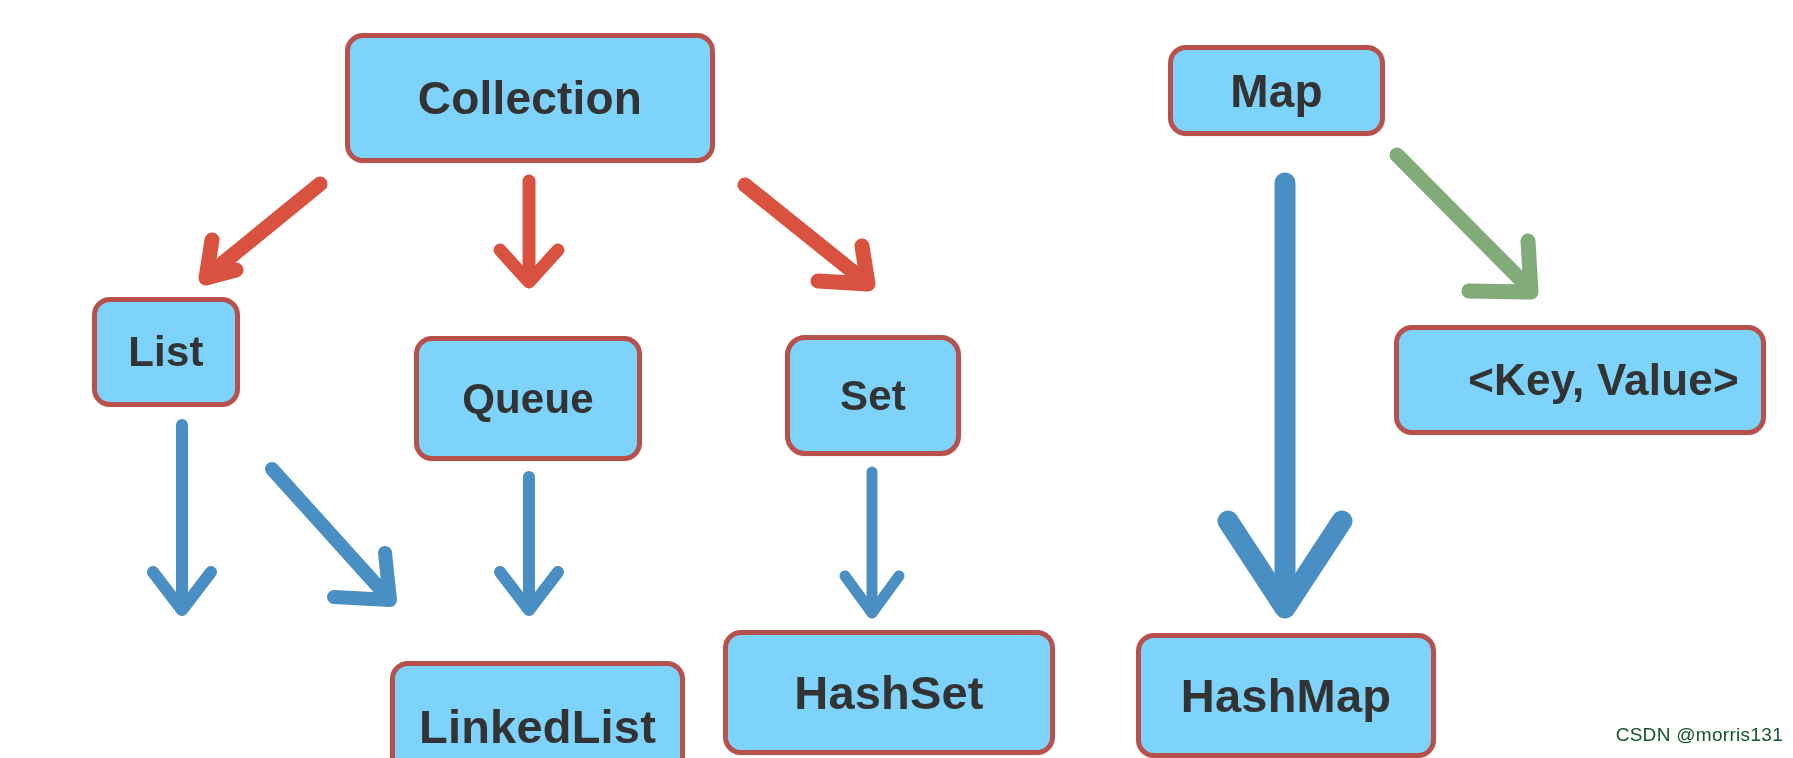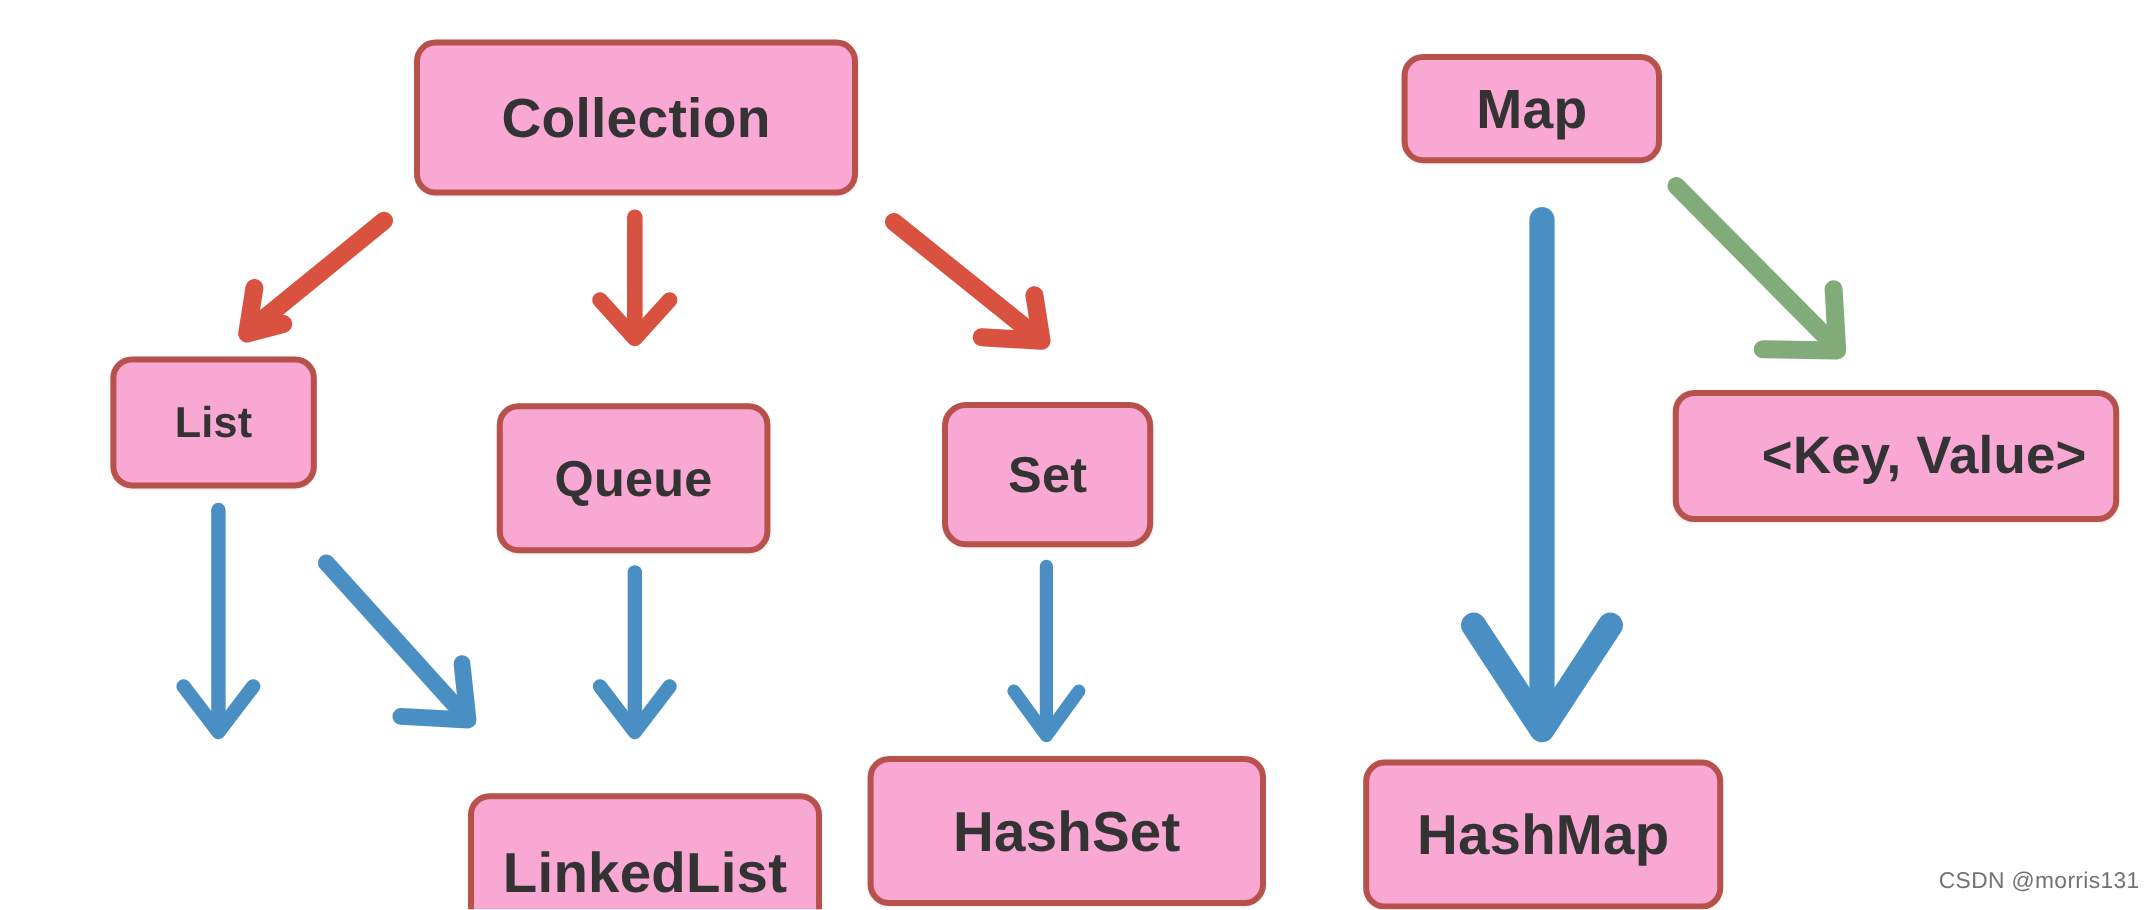--- a/index.html
+++ b/index.html
@@ -24,38 +24,38 @@
     width: 1793px;
     height: 758px;
     pointer-events: none;
   }
   .node {
     position: absolute;
     box-sizing: border-box;
     display: flex;
     align-items: center;
     justify-content: center;
-    background: #f9a8d4;
+    background: #7dd3fc;
     border: 5px solid #b8514c;
     border-radius: 18px;
     color: #333333;
     font-weight: bold;
     letter-spacing: 0.2px;
     white-space: nowrap;
     box-shadow: 0 1px 2px rgba(0,0,0,0.06);
   }
   .node-label {
     display: block;
     line-height: 1;
   }
   #watermark {
     position: absolute;
     right: 10px;
     bottom: 12px;
-    color: #737373;
+    color: #14532d;
     font-size: 19px;
     font-family: "Liberation Sans", sans-serif;
     letter-spacing: 0.3px;
     font-weight: normal;
   }
 </style>
 </head>
 <body>
 
 <div id="canvas">
@@ -106,21 +106,21 @@
       <path d="M 1397 155 L 1527 286" fill="none" stroke="#81ab78" stroke-width="15" stroke-linecap="round"></path>
       <path d="M 1469 291 L 1531 292 L 1528 241" fill="none" stroke="#81ab78" stroke-width="15" stroke-linecap="round" stroke-linejoin="round"></path>
     </g>
 
   </svg>
 
   <div class="node" style="left:345px; top:33px; width:370px; height:130px; font-size:46px;">
     <span class="node-label">Collection</span>
   </div>
 
-  <div class="node" style="left:92px; top:297px; width:172px; height:110px; font-size:36px;">
+  <div class="node" style="left:92px; top:297px; width:148px; height:110px; font-size:42px;">
     <span class="node-label">List</span>
   </div>
 
   <div class="node" style="left:414px; top:336px; width:228px; height:125px; font-size:42px;text-align:right;">
     <span class="node-label">Queue</span>
   </div>
 
   <div class="node" style="left:785px; top:335px; width:176px; height:121px; font-size:42px;border-radius:20px;">
     <span class="node-label">Set</span>
   </div>

